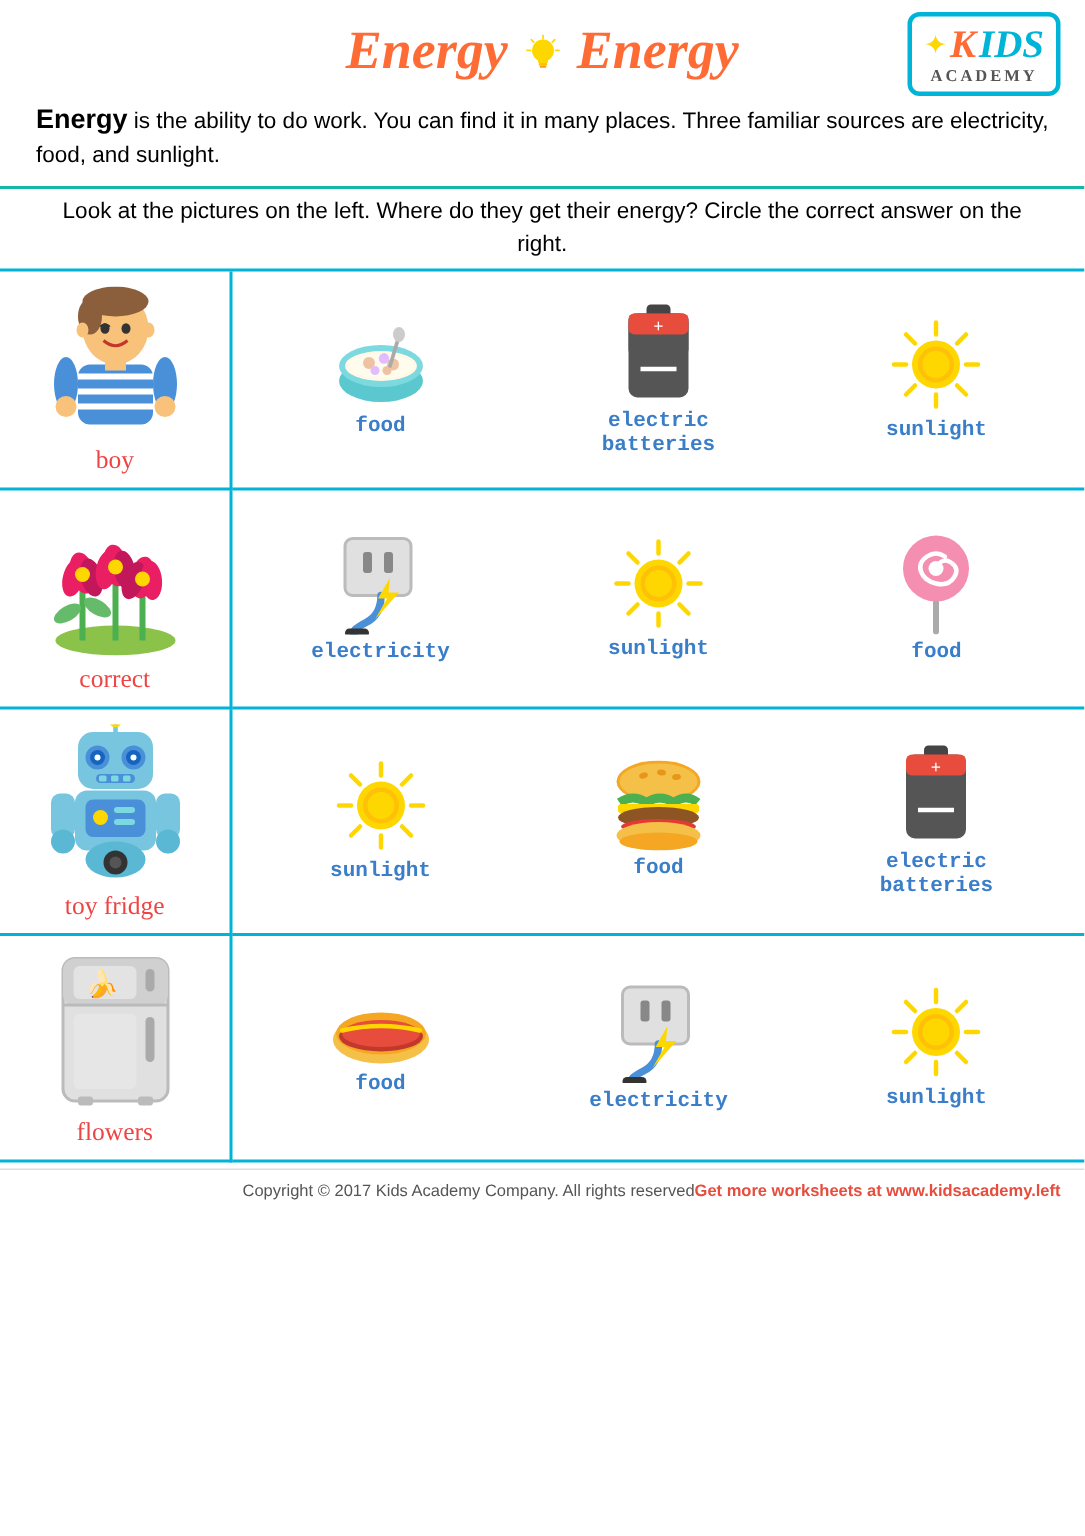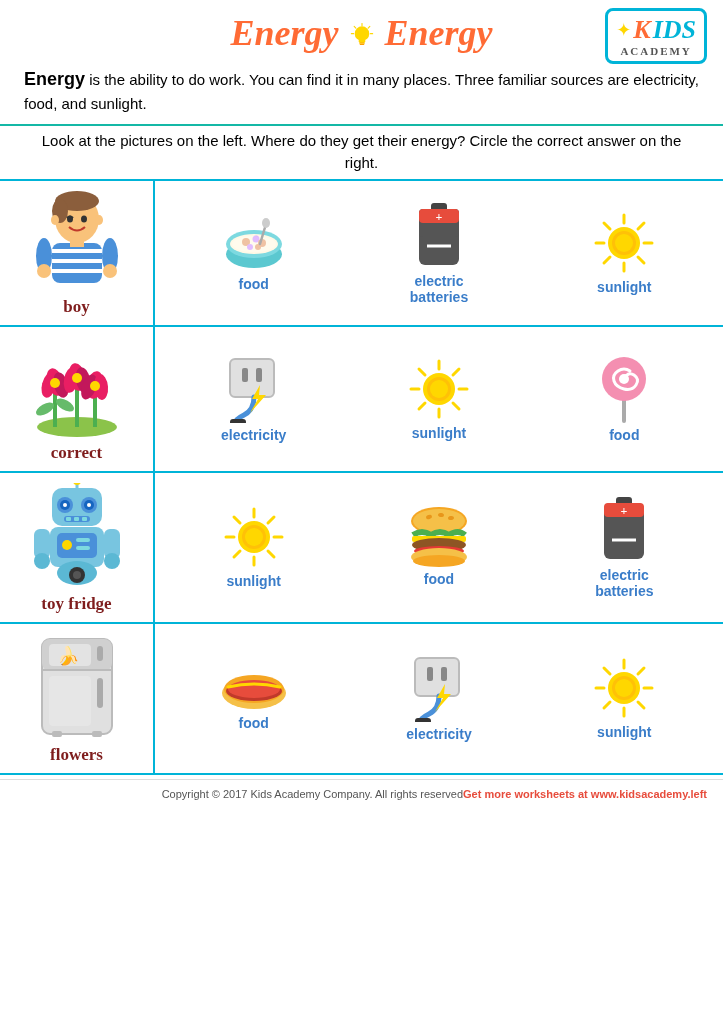--- a/index.html
+++ b/index.html
@@ -65,22 +65,22 @@
       flex-direction: column;
       align-items: center;
       justify-content: flex-end;
       padding: 10px 6px 8px;
       border-right: 2px solid #00b4d8;
       border-bottom: 2px solid #00b4d8;
     }
 
     .subject-label {
       font-size: 17px;
-      font-weight: bold;
-      color: #7f1d1d;
+      font-weight: normal;
+      color: #ef4444;
       margin-top: 6px;
       font-family: 'Comic Sans MS', cursive;
     }
 
     .options-cell {
       display: flex;
       align-items: center;
       justify-content: space-around;
       padding: 10px 6px;
       border-bottom: 2px solid #00b4d8;
@@ -91,21 +91,21 @@
       flex-direction: column;
       align-items: center;
       gap: 4px;
       flex: 1;
     }
 
     .option-label {
       font-size: 14px;
       color: #3a7dc9;
       text-align: center;
-      font-family: Liberation Sans, sans-serif;
+      font-family: Liberation Mono, monospace;
       font-weight: bold;
     }
 
     
     .footer {
       display: flex;
       justify-content: flex-end;
       align-items: center;
       padding: 8px 16px;
       font-size: 11px;

